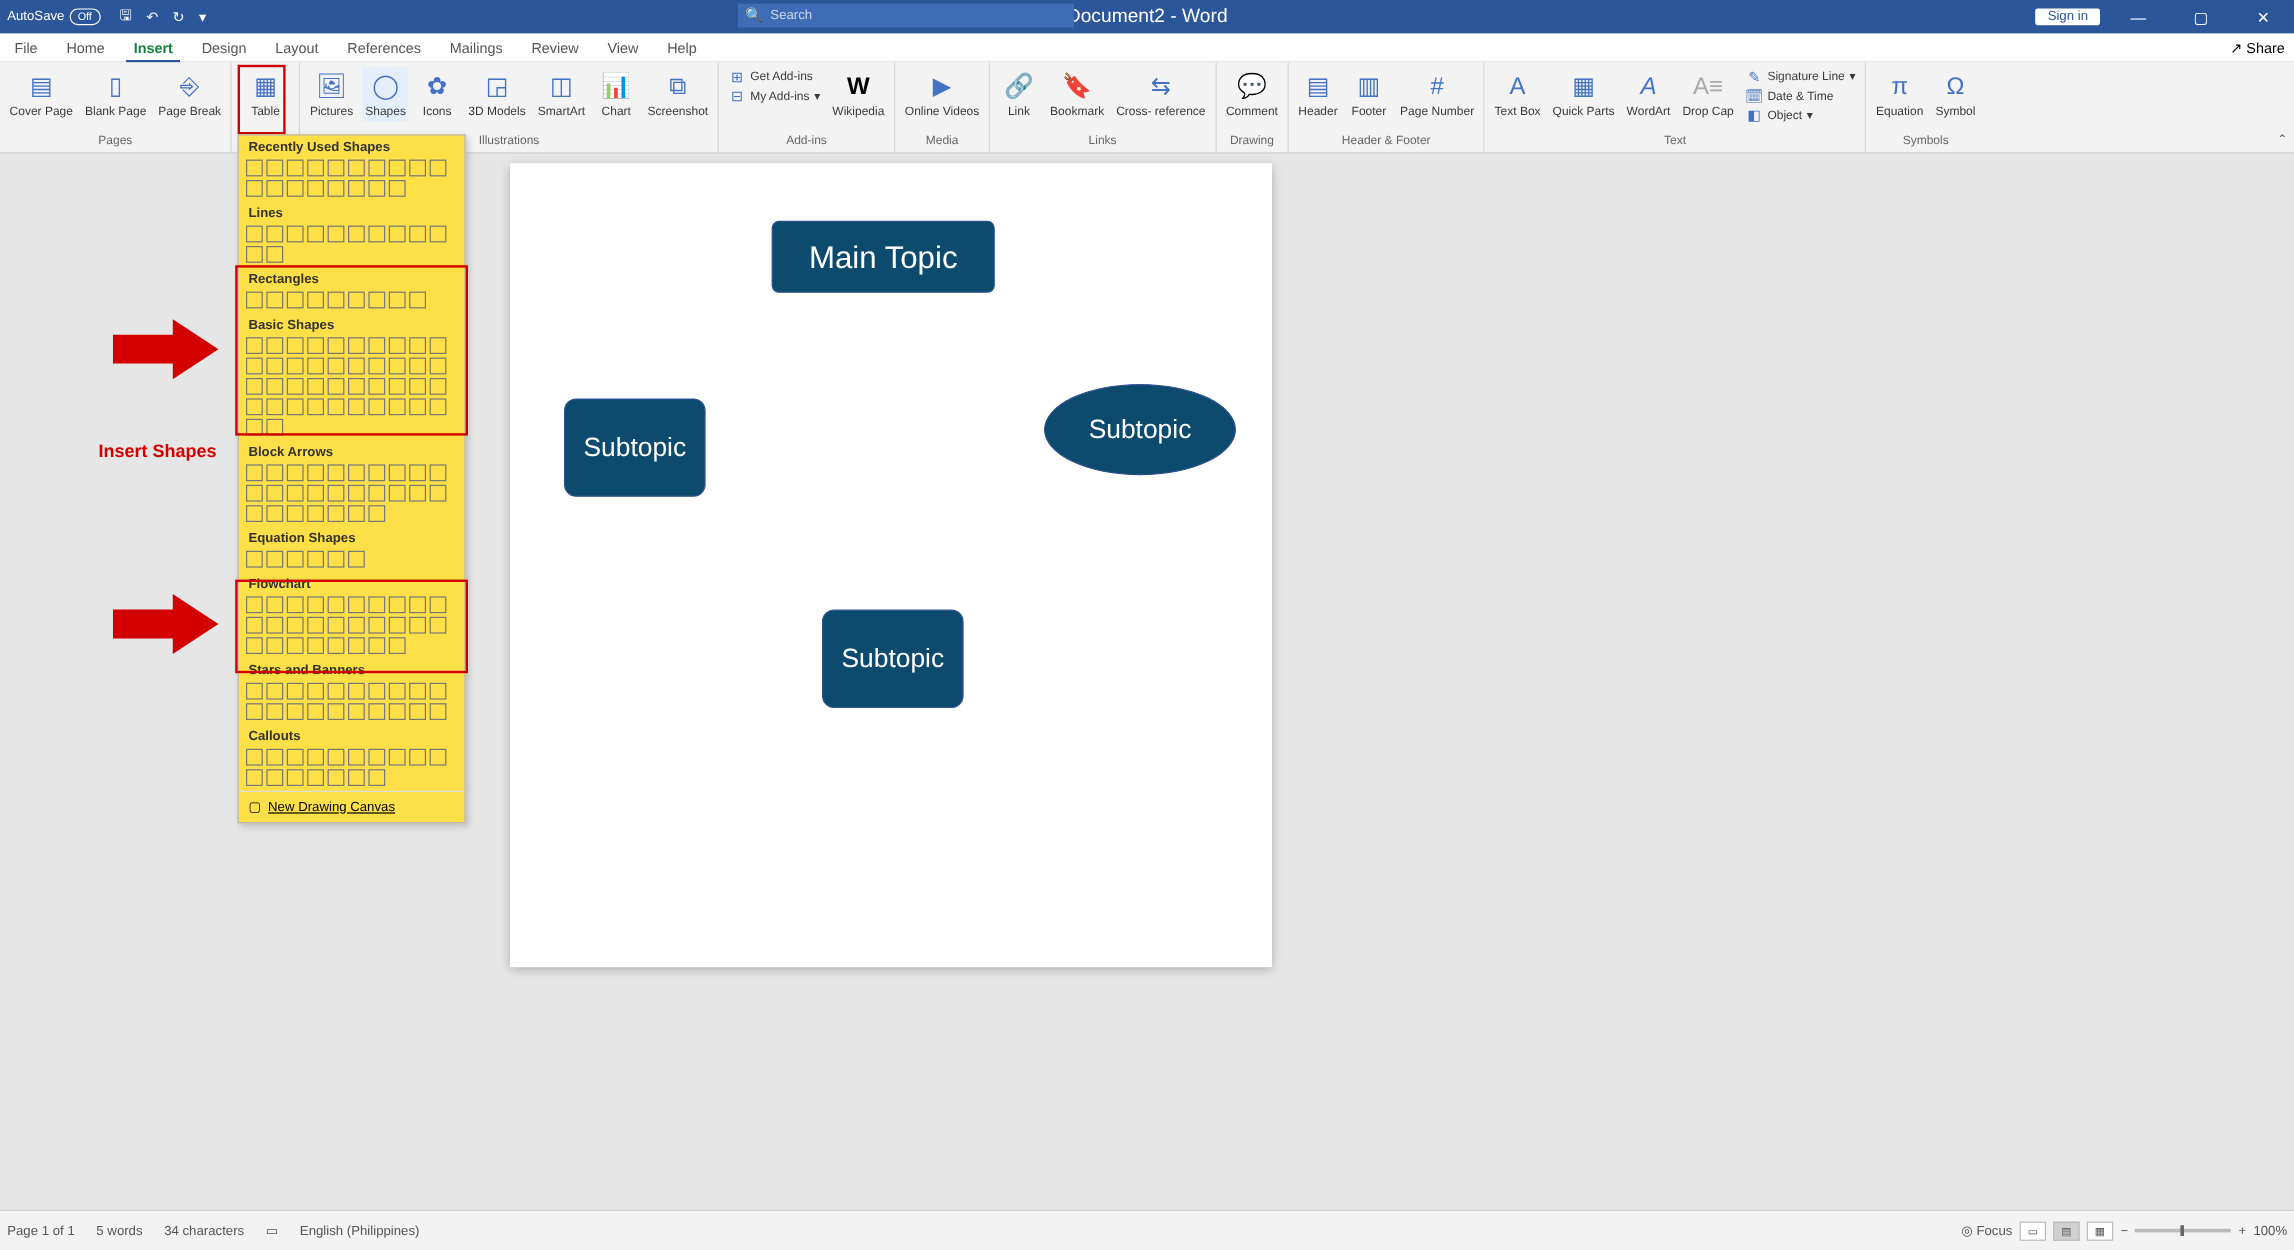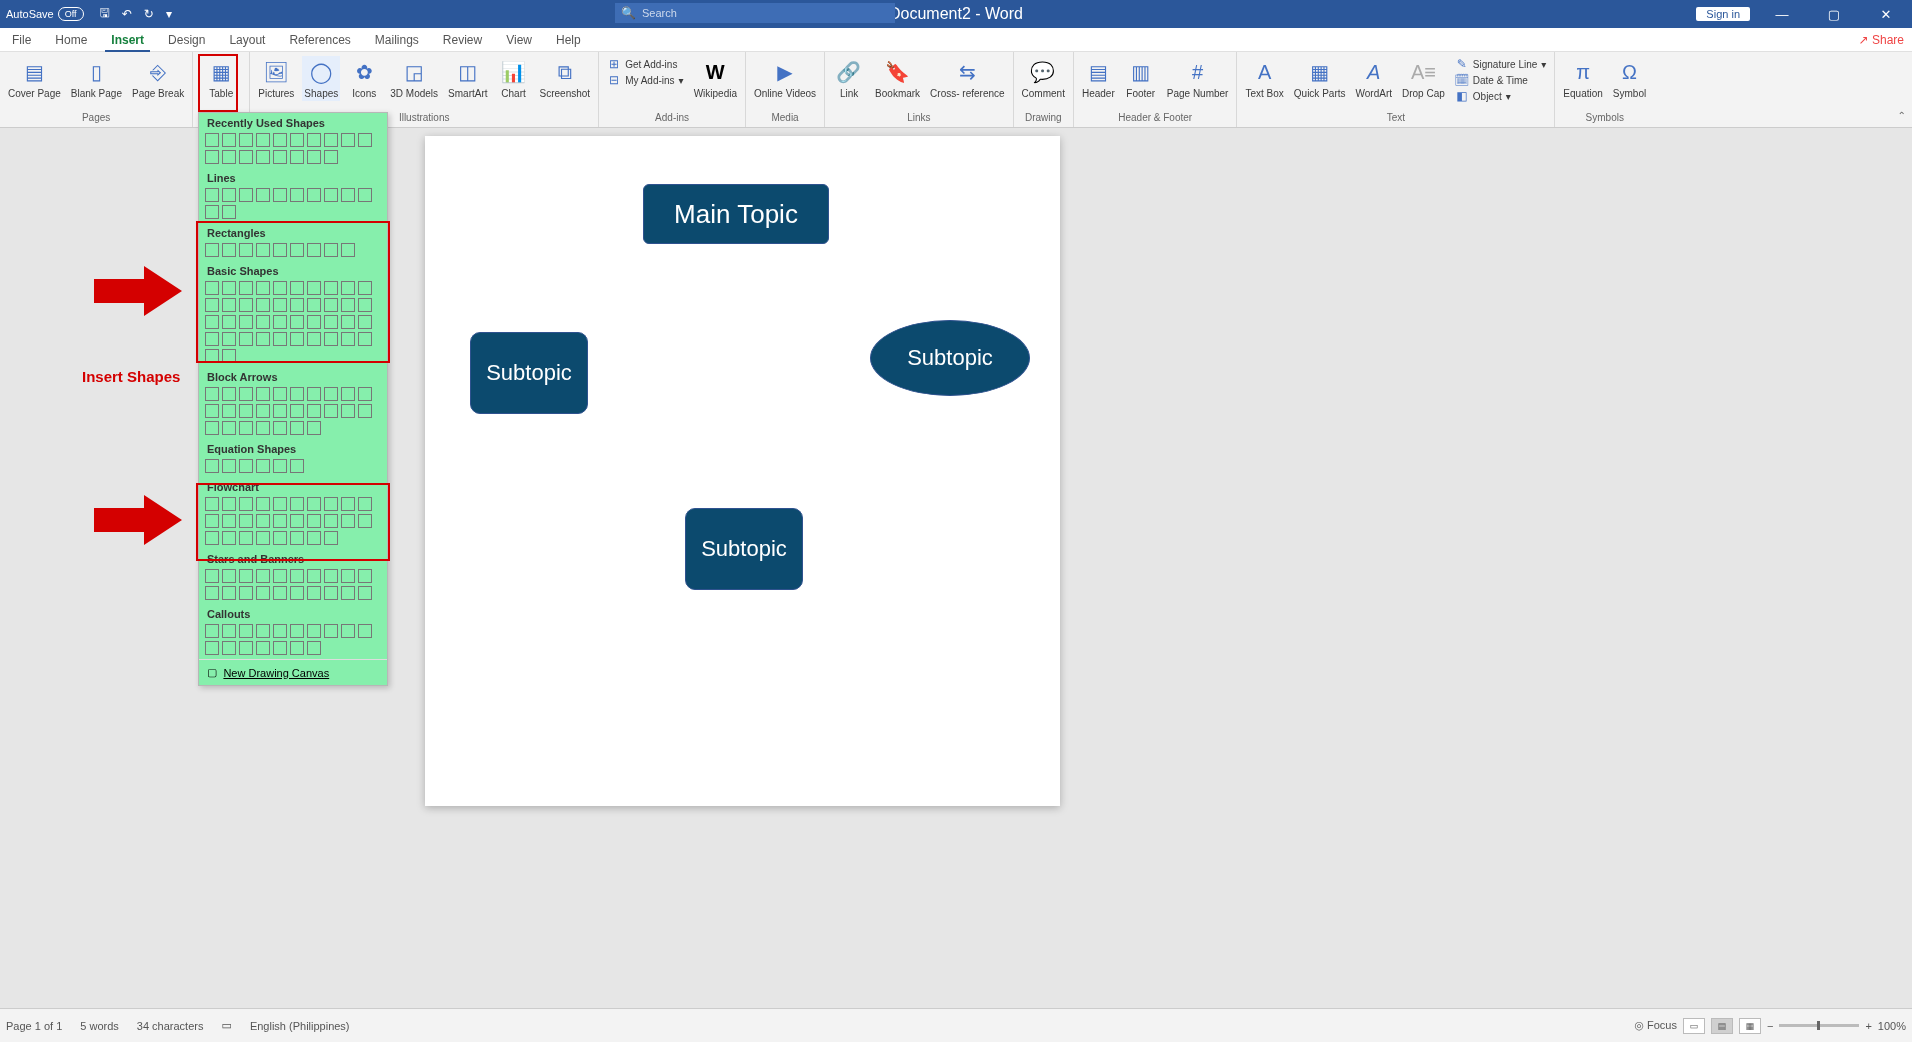--- a/index.html
+++ b/index.html
@@ -17,38 +17,38 @@
 .search-text { color: #cdd9ec; font-size: 11px; }
 .title-right { position: absolute; right: 6px; top: 0; height: 28px; display: flex; align-items: center; gap: 12px; }
 .signin { background: #fff; color: #2b579a; font-size: 11px; padding: 1px 10px; border-radius: 2px; }
 .win-btn { width: 40px; height: 26px; display: flex; align-items: center; justify-content: center; font-size: 13px; }
 
 
 .tabs-row { background: #fff; height: 24px; display: flex; align-items: center; position: relative; border-bottom: 1px solid #e0e0e0; }
 .tab { padding: 0 12px; font-size: 12px; color: #555; height: 24px; display: flex; align-items: center; }
 .tab.active { color: #15803d; font-weight: 600; position: relative; }
 .tab.active::after { content: ""; position: absolute; left: 6px; right: 6px; bottom: 0; height: 2px; background: #2b579a; }
-.share { position: absolute; right: 8px; font-size: 12px; color: #ef4444; }
+.share { position: absolute; right: 8px; font-size: 12px; color: #000000; }
 
 
 .ribbon { background: #f3f3f3; height: 76px; display: flex; border-bottom: 1px solid #ccc; position: relative; }
 .group { border-right: 1px solid #d8d8d8; padding: 2px 6px 2px 6px; display: flex; flex-direction: column; justify-content: space-between; height: 100%; }
 .group-label { font-size: 10px; color: #666; text-align: center; padding-bottom: 2px; }
 .group-body { display: flex; align-items: flex-start; gap: 6px; flex: 1; padding-top: 2px; }
 .rb-btn { display: flex; flex-direction: column; align-items: center; justify-content: flex-start; font-size: 10px; color: #3b3b3b; min-width: 44px; text-align: center; gap: 2px; line-height: 11px; padding: 2px 2px; }
 .rb-btn .ic { width: 28px; height: 28px; display: flex; align-items: center; justify-content: center; font-size: 20px; color: #4472c4; }
 .rb-btn.narrow { min-width: 36px; }
 .rb-list { display: flex; flex-direction: column; gap: 0; font-size: 10px; color: #3b3b3b; }
 .rb-list-item { display: flex; align-items: center; gap: 4px; padding: 1px 2px; }
 .rb-list-item .ic-sm { width: 14px; height: 14px; display: inline-flex; align-items: center; justify-content: center; font-size: 12px; color: #4472c4; }
 .shapes-hl { border: 2px solid #d40000; position: absolute; left: 195px; top: -3px; width: 40px; height: 58px; pointer-events: none; }
 .collapse-caret { position: absolute; right: 6px; top: 58px; font-size: 10px; color: #666; }
 
 
-.shapes-dropdown { position: absolute; left: 198px; top: 112px; width: 190px; background: #86efac; border: 1px solid #b7b7b7; box-shadow: 2px 2px 6px rgba(0,0,0,0.2); z-index: 40; }
+.shapes-dropdown { position: absolute; left: 198px; top: 112px; width: 190px; background: #fde047; border: 1px solid #b7b7b7; box-shadow: 2px 2px 6px rgba(0,0,0,0.2); z-index: 40; }
 .sd-section { padding: 4px 8px 2px 8px; font-size: 11px; font-weight: 600; color: #333; }
 .sd-icons { padding: 2px 6px 4px 6px; display: flex; flex-wrap: wrap; gap: 3px; }
 .sd-icons span { width: 14px; height: 14px; border: 1px solid #777; display: inline-block; font-size: 10px; text-align: center; line-height: 12px; color: #555; }
 .sd-footer { border-top: 1px solid #ddd; padding: 6px 8px; font-size: 11px; display: flex; align-items: center; gap: 6px; }
 .sd-hl { position: absolute; border: 2px solid #d40000; pointer-events: none; }
 
 
 .red-arrow { position: absolute; z-index: 35; }
 .red-arrow svg { display: block; }
 .annot-text { position: absolute; color: #d40000; font-weight: 700; font-size: 15px; z-index: 35; margin-top: 28px; }

